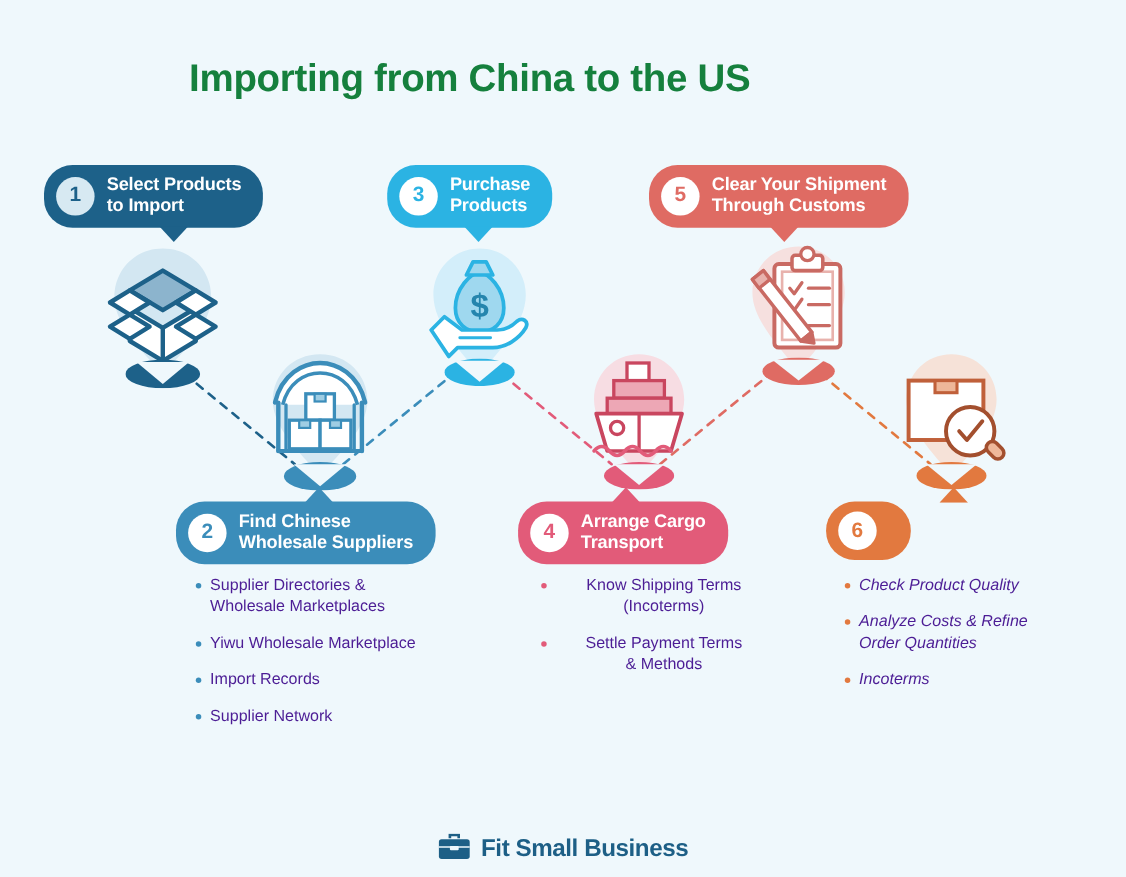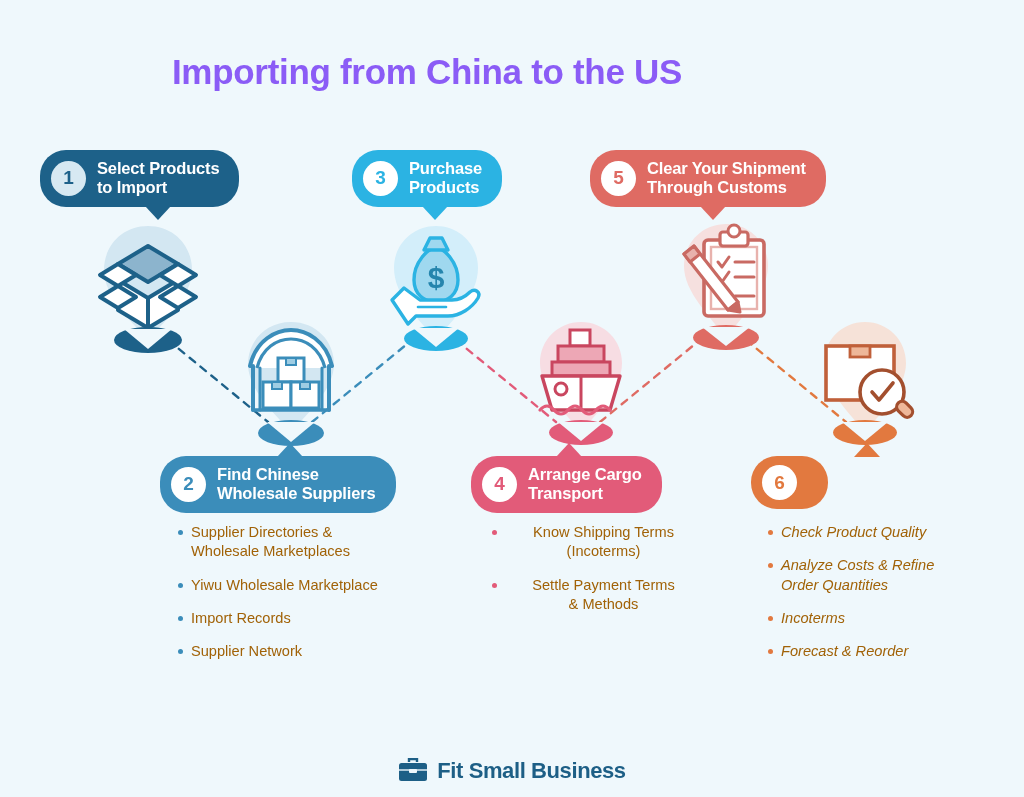--- a/index.html
+++ b/index.html
@@ -9,21 +9,21 @@
     font-family: "Liberation Sans", sans-serif;
     overflow: hidden;
   }
   #stage { position: relative; width: 1024px; height: 797px; }
 
   
   .title {
     position: absolute; left: 0; top: 52px; width: 854px;
     text-align: center;
     font-size: 35px; font-weight: bold; letter-spacing: -0.3px;
-    color: #8b5cf6;
+    color: #15803d;
   }
 
   
   #connectors { position: absolute; left: 0; top: 0; width: 1024px; height: 797px; }
 
   
   .pill {
     position: absolute;
     display: flex; align-items: center;
     border-radius: 26px;
@@ -51,21 +51,21 @@
 
   
   .bullets { position: absolute; }
   .bullets li {
     list-style: none;
     position: relative;
     padding-left: 13px;
     margin-bottom: 14px;
     font-size: 14.6px;
     line-height: 1.32;
-    color: #a16207;
+    color: #4c1d95;
     white-space: pre-line;
   }
   .bullets li:before {
     content: "";
     position: absolute; left: 0; top: 7px;
     width: 5px; height: 5px; border-radius: 50%;
     background: var(--bc);
   }
 
   
@@ -289,21 +289,20 @@
     <svg class="notch up" style="left:103px;" viewBox="0 0 26 14">
         <path d="M0 14 L26 14 L13 0 Z" fill="#e2793f"></path>
       </svg>
   </div>
 
   <ul class="bullets" style="left:768px; top:523px; width:230px;font-style:italic; --bc:#e2793f;">
     <li>Check Product Quality</li>
     <li>Analyze Costs &amp; Refine
 Order Quantities</li>
     <li>Incoterms</li>
-    <li>Forecast &amp; Reorder</li>
   </ul>
 
   <div class="footer">
     <svg width="30" height="26" viewBox="0 0 30 26">
       <path d="M11 4 L11 1 L19 1 L19 4" fill="none" stroke="#1d5f86" stroke-width="2.4"></path>
       <rect x="1" y="5" width="28" height="18" rx="2.5" fill="#1d5f86"></rect>
       <rect x="11" y="11" width="8" height="4" rx="1" fill="#eff8fc"></rect>
       <line x1="1" y1="12" x2="29" y2="12" stroke="#eff8fc" stroke-width="1.4"></line>
     </svg>
     <span class="fname">Fit Small Business</span>

